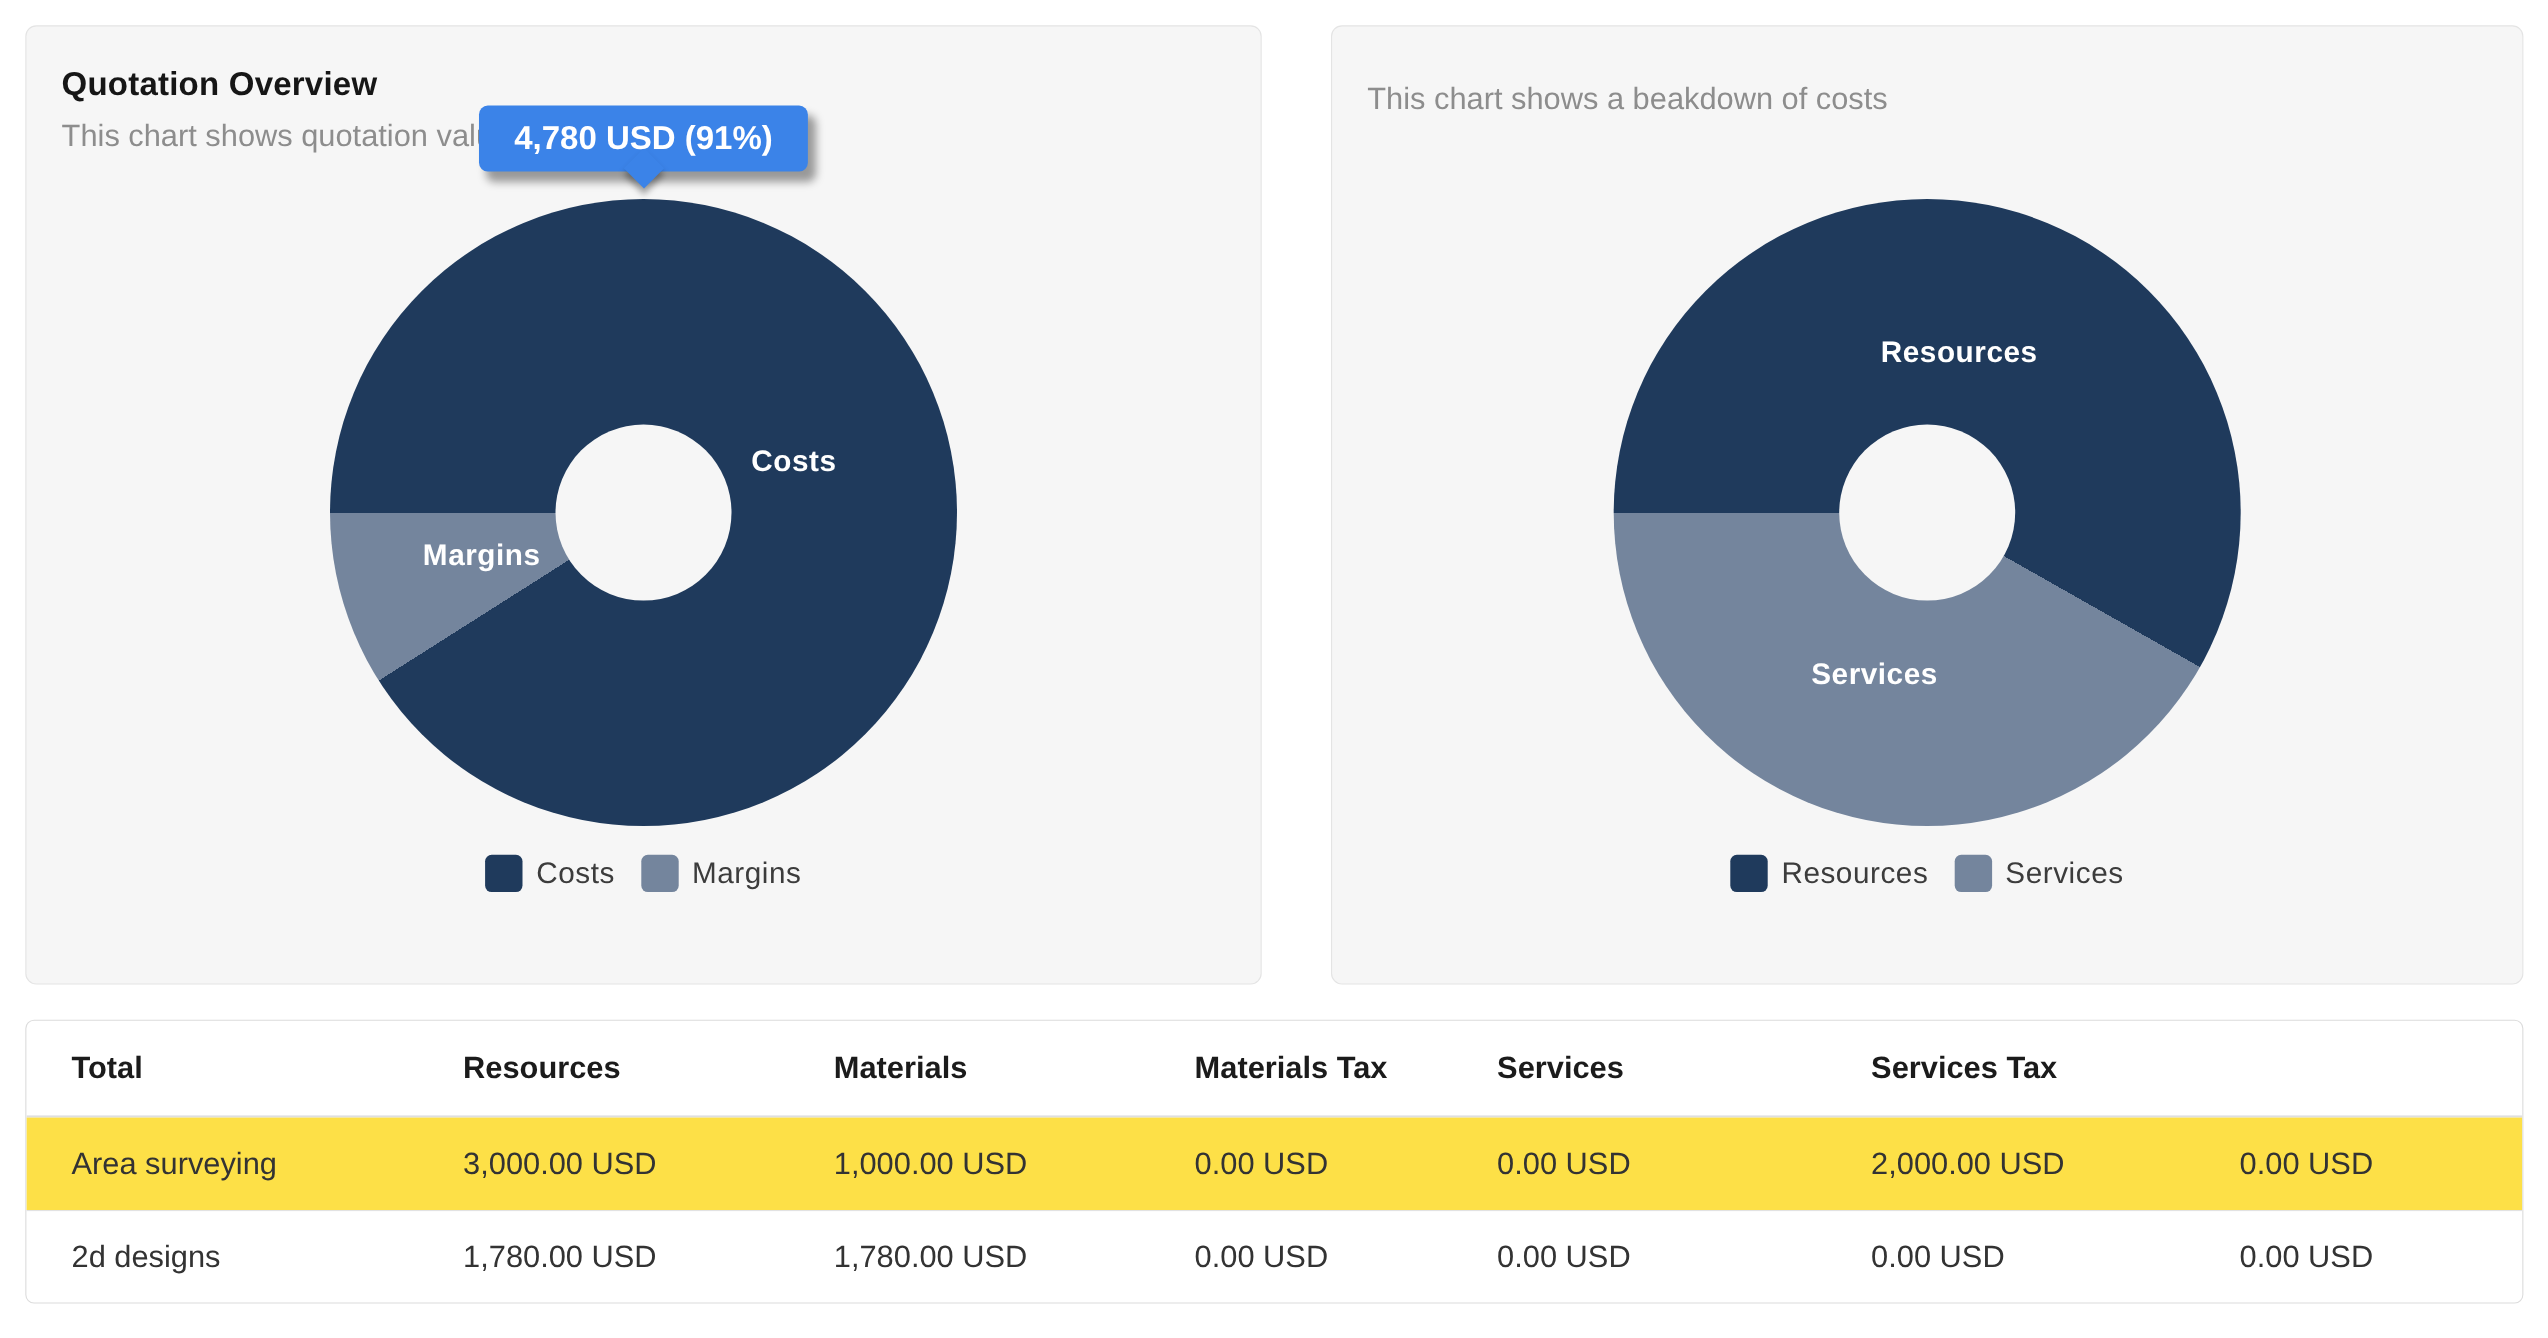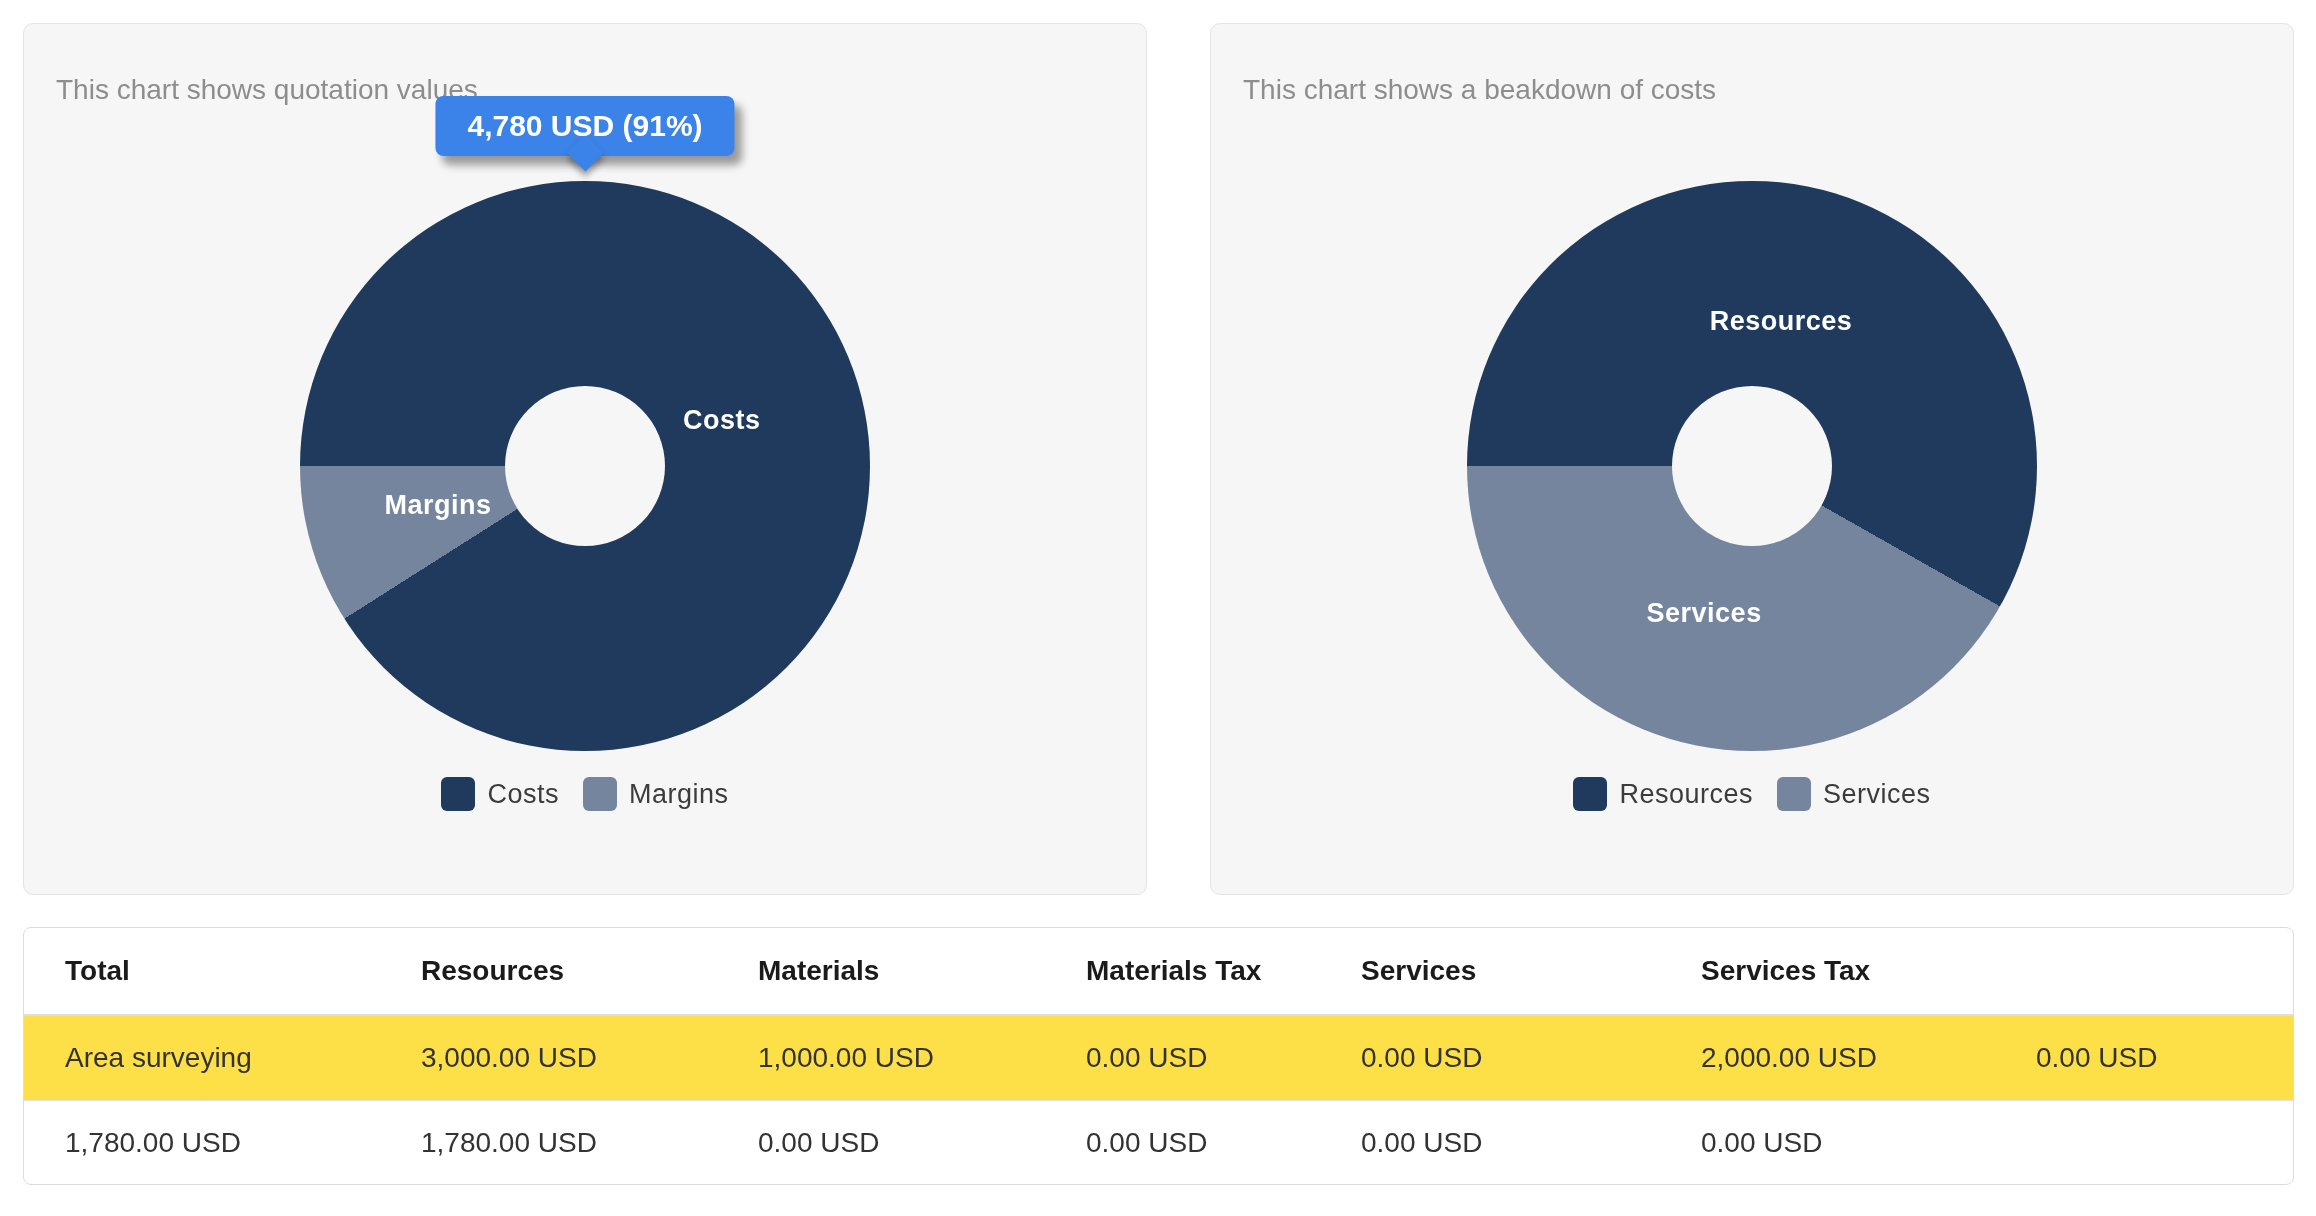--- a/index.html
+++ b/index.html
@@ -51,20 +51,21 @@
   .td{white-space:nowrap;}
 </style>
 </head>
 <body>
 
 <div class="page">
 
   <div class="cards">
 
     <section class="card left">
+      <h2 class="card-title">Quotation Overview</h2>
       <p class="card-subtitle">This chart shows quotation values</p>
 
       <div class="tooltip">
         <span>4,780 USD (91%)</span>
         <span class="arrow"></span>
       </div>
 
       <div class="donut" style="background: conic-gradient(from 270deg, rgb(31, 58, 92) 0deg, rgb(31, 58, 92) 327.6deg, rgb(116, 133, 157) 327.6deg, rgb(116, 133, 157) 360deg);">
         <div class="hole"></div>
         <span class="slice-label" style="left:74%;top:42%;">Costs</span>
@@ -118,20 +119,21 @@
         <div class="tr striped">
           <div class="td">Area surveying</div>
           <div class="td">3,000.00 USD</div>
           <div class="td">1,000.00 USD</div>
           <div class="td">0.00 USD</div>
           <div class="td">0.00 USD</div>
           <div class="td">2,000.00 USD</div>
           <div class="td">0.00 USD</div>
         </div>
         <div class="tr">
+          <div class="td">2d designs</div>
           <div class="td">1,780.00 USD</div>
           <div class="td">1,780.00 USD</div>
           <div class="td">0.00 USD</div>
           <div class="td">0.00 USD</div>
           <div class="td">0.00 USD</div>
           <div class="td">0.00 USD</div>
         </div>
       </div>
   </div>
 

